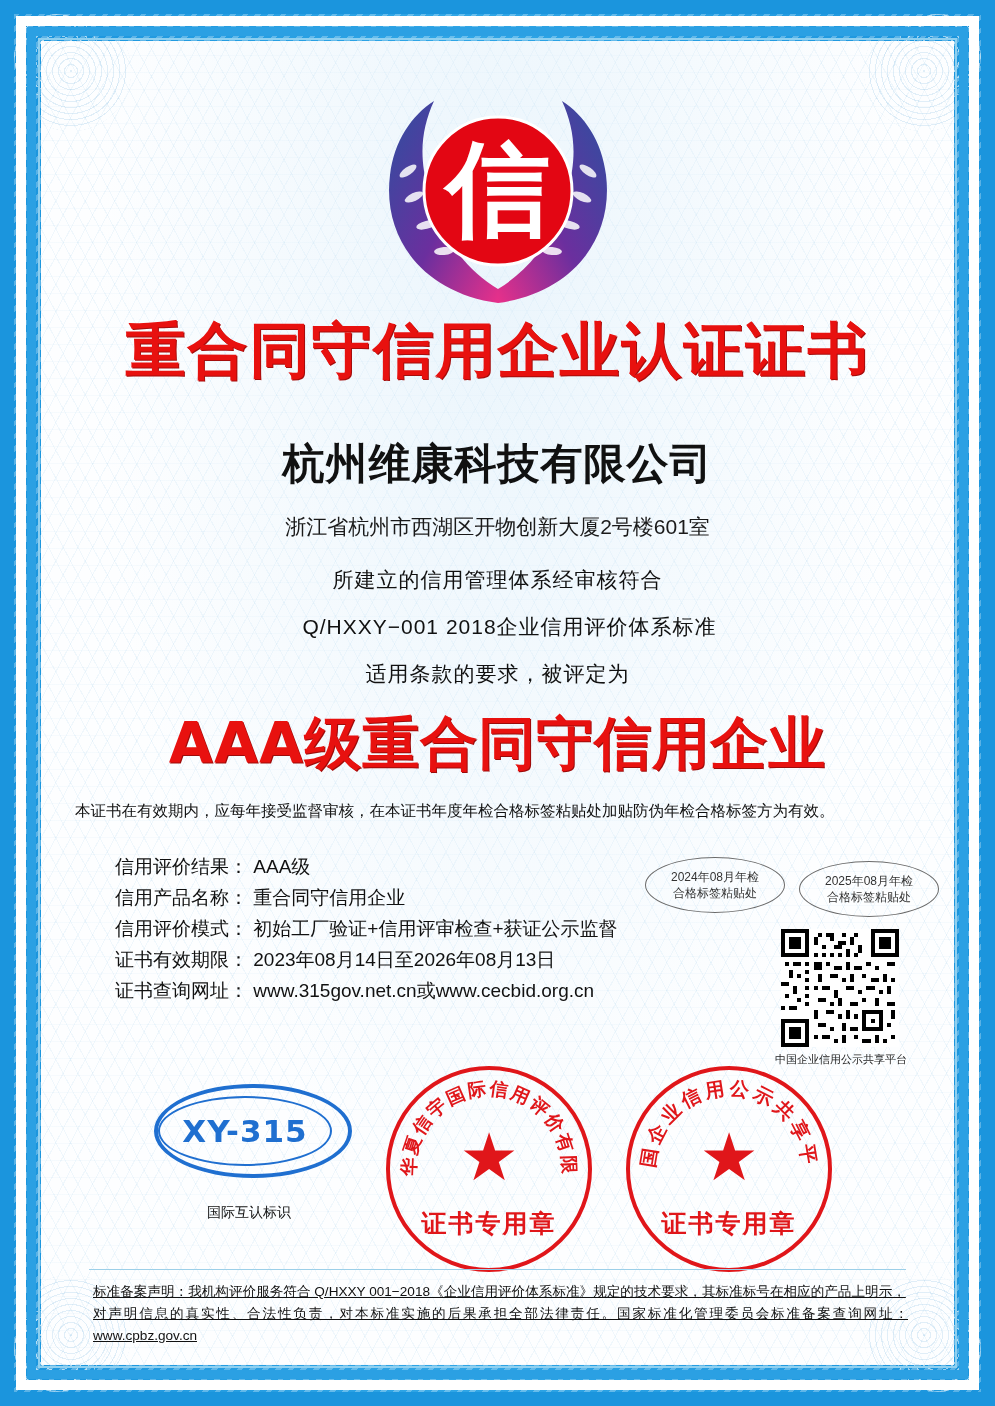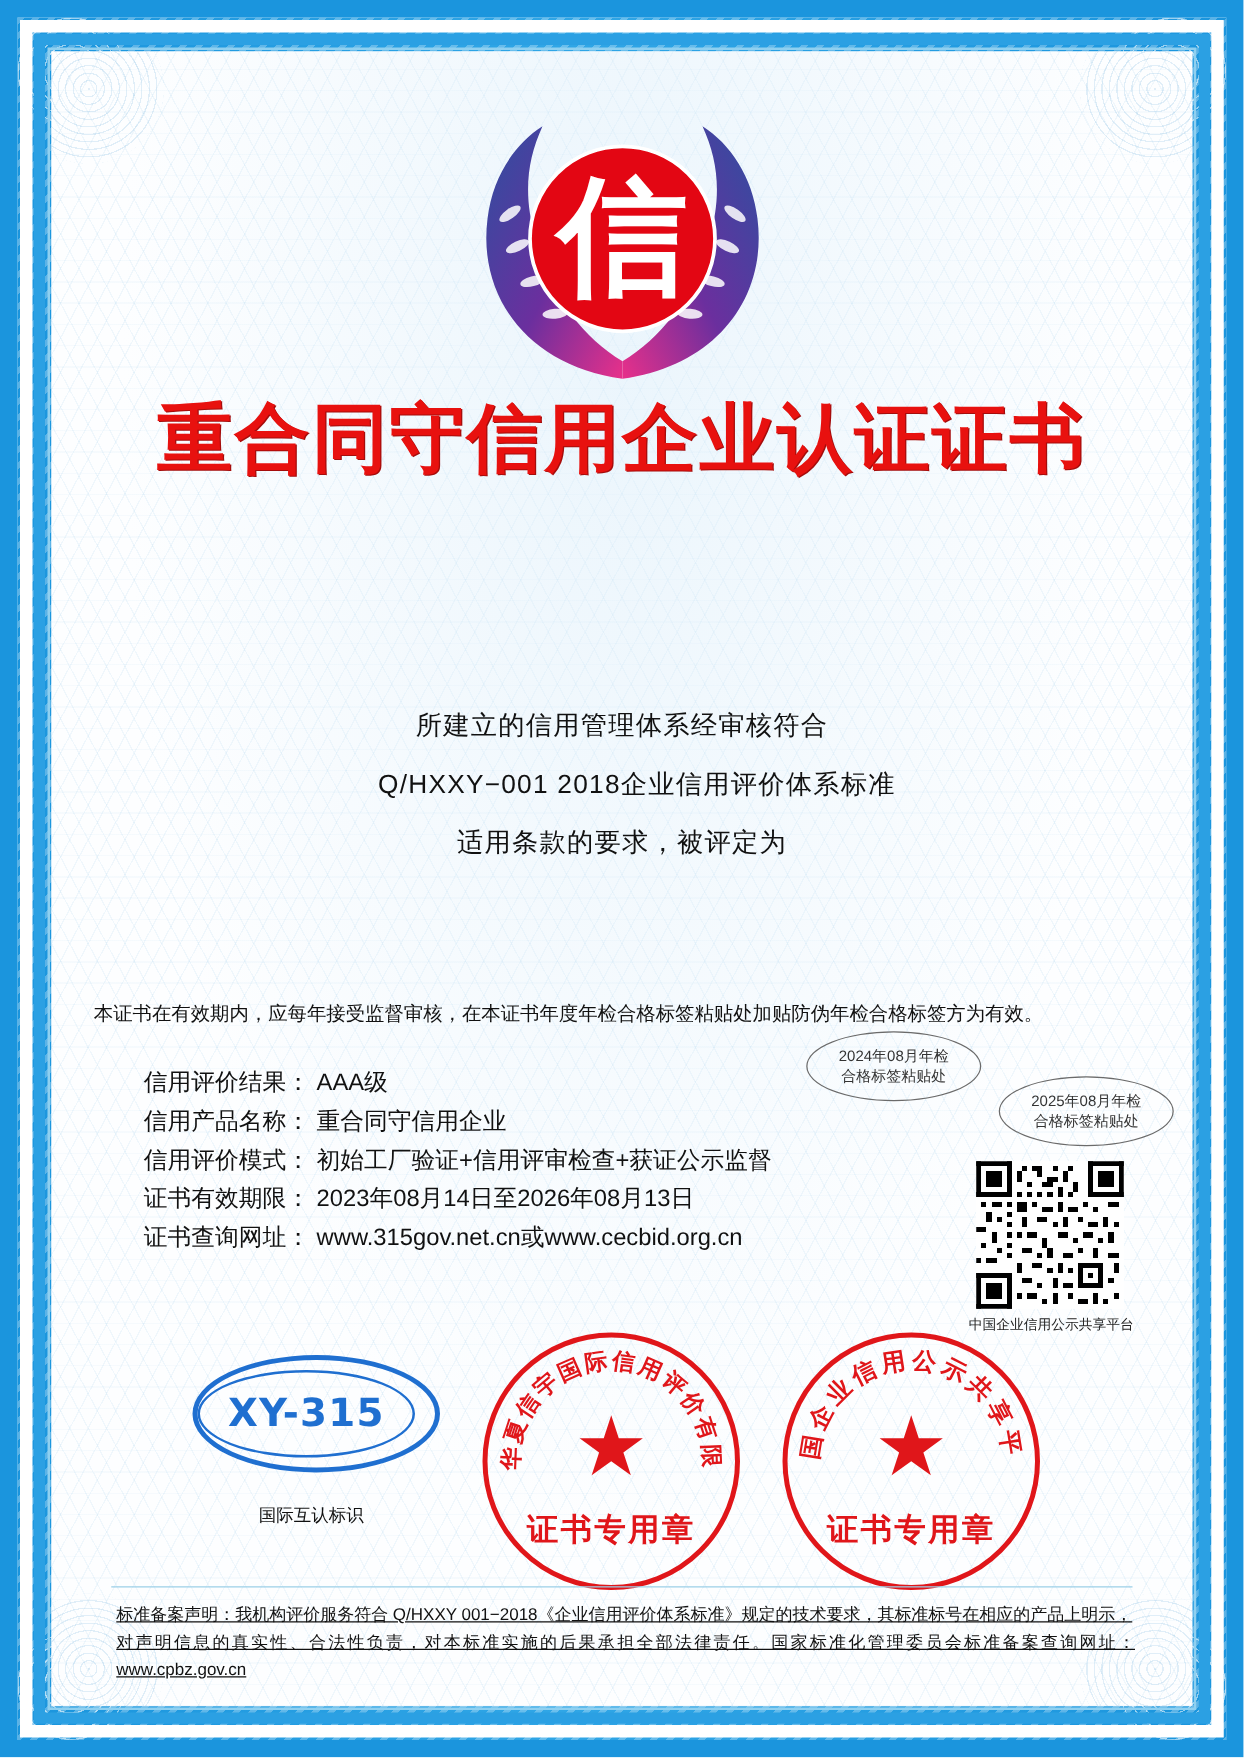--- a/index.html
+++ b/index.html
@@ -175,21 +175,21 @@
     width: 140px; height: 56px;
     border: 1.5px solid #6b6b6b;
     border-radius: 50%;
     text-align: center;
     font-size: 12px;
     color: #333;
     line-height: 16px;
     padding-top: 11px;
     box-sizing: border-box;
   }
-  .insp.a { left: 604px; top: 784px; }
+  .insp.a { left: 604px; top: 816px; }
   .insp.b { left: 758px; top: 820px; }
 
   
   .qr-box {
     position: absolute;
     left: 740px; top: 888px;
     width: 118px; height: 118px;
     background: #ffffff;
   }
   .qr-caption {
@@ -333,25 +333,28 @@
 
           <circle cx="130" cy="112" r="74" fill="#e30613"></circle>
           <circle cx="130" cy="112" r="74" fill="none" stroke="#ffffff" stroke-width="3"></circle>
 
           <text x="130" y="146" text-anchor="middle" font-family="DejaVu Sans, sans-serif" font-size="104" font-weight="bold" fill="#ffffff">信</text>
         </svg>
       </div>
     </div>
 
     <div class="title-main">重合同守信用企业认证证书</div>
+    <div class="company">杭州维康科技有限公司</div>
+    <div class="address">浙江省杭州市西湖区开物创新大厦2号楼601室</div>
 
     <div class="stmt l1">所建立的信用管理体系经审核符合</div>
     <div class="stmt l2">Q/HXXY−001 2018企业信用评价体系标准</div>
     <div class="stmt l3">适用条款的要求，被评定为</div>
 
+    <div class="grade">AAA级重合同守信用企业</div>
     <div class="notice">本证书在有效期内，应每年接受监督审核，在本证书年度年检合格标签粘贴处加贴防伪年检合格标签方为有效。</div>
 
     <div class="fields">
       <div class="field-row">
         <span class="field-label">信用评价结果：</span>
         <span class="field-value">AAA级</span>
       </div>
       <div class="field-row">
         <span class="field-label">信用产品名称：</span>
         <span class="field-value">重合同守信用企业</span>

